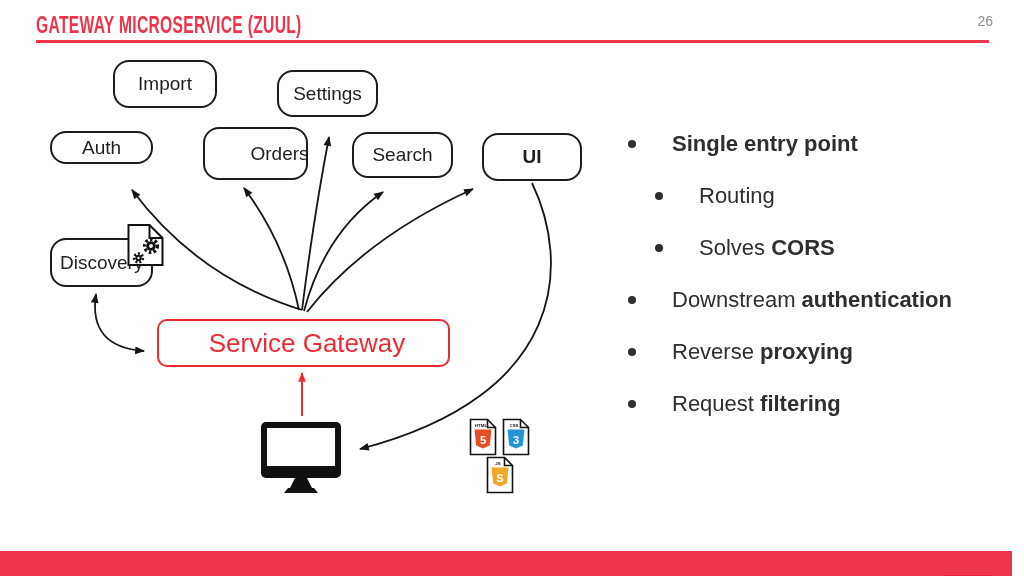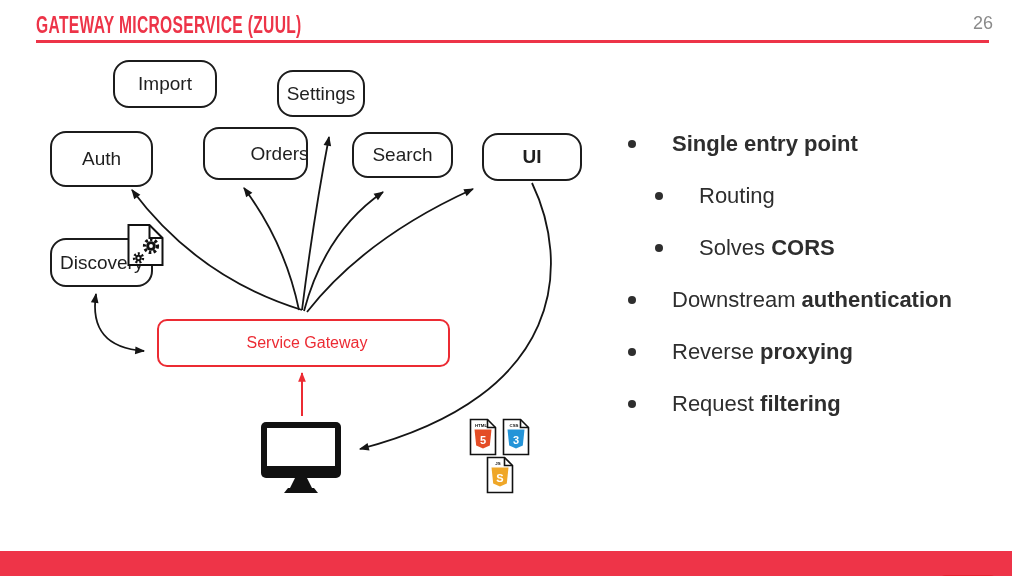--- a/index.html
+++ b/index.html
@@ -3,28 +3,28 @@
 <meta charset="utf-8">
 <style>
   html,body{margin:0;padding:0;background:#fff;}
   #slide{position:relative;width:1024px;height:576px;background:#ffffff;overflow:hidden;
          font-family:"Liberation Sans",sans-serif;}
 
   
   .title{position:absolute;left:36px;top:11px;font-size:24px;font-weight:bold;
          color:#ed3448;letter-spacing:.5px;transform:scaleX(.65);transform-origin:0 0;
          white-space:nowrap;}
-  .pagenum{position:absolute;right:31px;top:13px;font-size:18px;color:#8a8a8a;}
+  .pagenum{position:absolute;right:31px;top:13px;font-size:14px;color:#8a8a8a;}
   .rule{position:absolute;left:36px;top:40px;width:953px;height:2.5px;background:#ed3448;}
 
   
   .dbox{position:absolute;background:#fff;border:2px solid #1c1c1c;border-radius:16px;
         display:flex;align-items:center;justify-content:center;font-size:19px;color:#1f1f1f;
         z-index:2;box-sizing:border-box;}
-  .dbox.red{border-color:#ec2b33;color:#ec2b33;border-radius:10px;font-size:16px;padding-left:7px;}
+  .dbox.red{border-color:#ec2b33;color:#ec2b33;border-radius:10px;font-size:26px;padding-left:7px;}
 
   #svg-overlay{position:absolute;left:0;top:0;z-index:3;pointer-events:none;}
 
   
   #bullet-list{position:absolute;left:628px;top:132px;width:396px;z-index:1;}
   .bullet-row{display:flex;align-items:center;height:24px;margin-bottom:28px;gap:20px;}
   .bullet-row.lvl2{padding-left:27px;text-align:right;}
   .dot{flex:none;width:8px;height:8px;border-radius:50%;background:#2e2e2e;margin-right:16px;}
   .segs{font-size:22px;color:#2e2e2e;white-space:nowrap;}
   .segs .b{font-weight:bold;}
@@ -38,22 +38,22 @@
 </head>
 <body>
 
 <div id="slide">
 
   <div class="title">GATEWAY MICROSERVICE (ZUUL)</div>
   <div class="pagenum">26</div>
   <div class="rule"></div>
 
   <div class="dbox" style="left:113px;top:60px;width:104px;height:48px;">Import</div>
-  <div class="dbox" style="left:277px;top:70px;width:88px;height:47px;">Settings</div>
-  <div class="dbox" style="left:50px;top:131px;width:103px;height:56px;">Auth</div>
+  <div class="dbox" style="left:277px;top:70px;width:101px;height:47px;">Settings</div>
+  <div class="dbox" style="left:50px;top:131px;width:103px;height:33px;">Auth</div>
   <div class="dbox" style="left:203px;top:127px;width:105px;height:53px;padding-left:48px;">Orders</div>
   <div class="dbox" style="left:352px;top:132px;width:101px;height:46px;">Search</div>
   <div class="dbox" style="left:482px;top:133px;width:100px;height:48px;font-weight:bold;">UI</div>
   <div class="dbox" style="left:50px;top:238px;width:103px;height:49px;justify-content:flex-start;padding-left:8px;">Discovery</div>
   <div class="dbox red" style="left:157px;top:319px;width:293px;height:48px;">Service Gateway</div>
 
   <svg id="svg-overlay" width="1024" height="576" viewBox="0 0 1024 576">
     <defs>
       <marker id="mBlack" viewBox="0 0 10 8" refX="8.5" refY="4" markerWidth="11" markerHeight="9" orient="auto-start-reverse" markerUnits="userSpaceOnUse">
         <path d="M0.5,0.5 L9.5,4 L0.5,7.5 Z" fill="#151515"></path>

